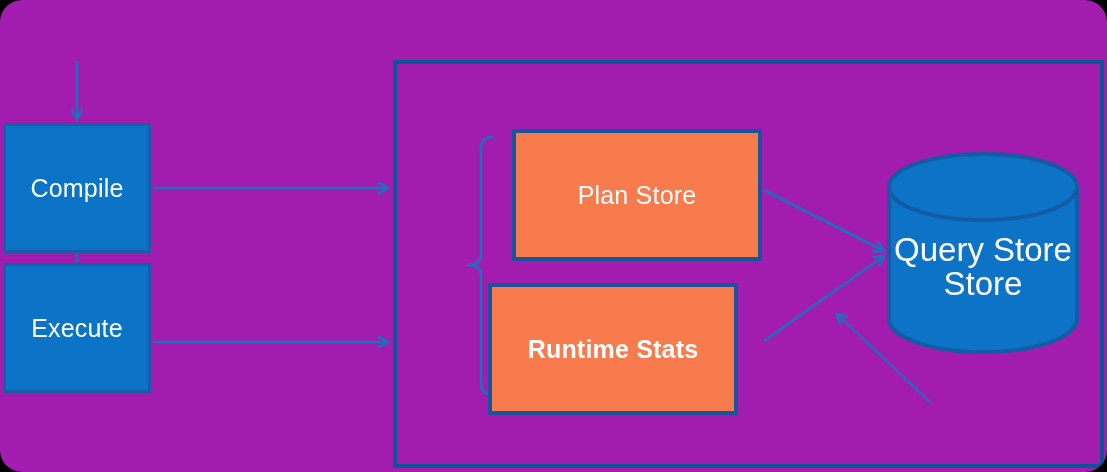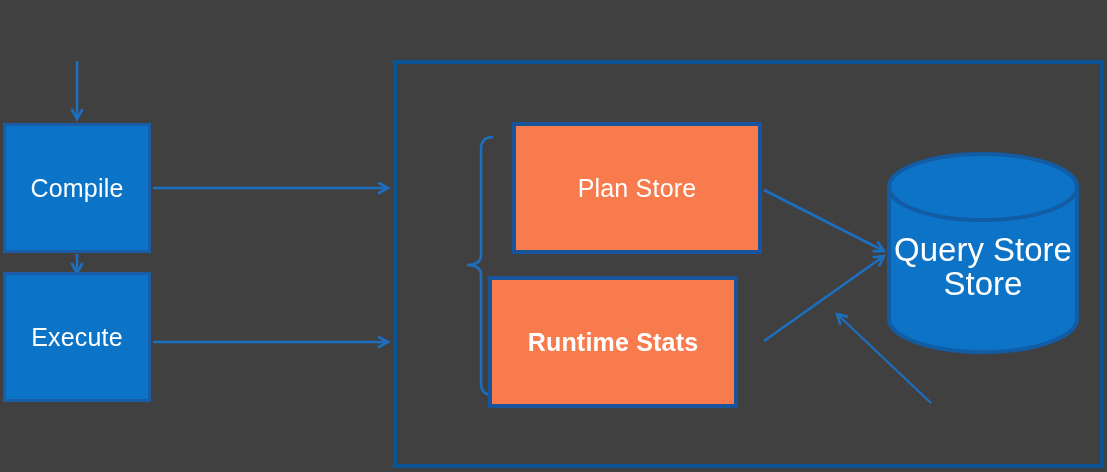--- a/index.html
+++ b/index.html
@@ -4,45 +4,47 @@
 <style>
   html, body {
     margin: 0;
     padding: 0;
     background: #000000;
   }
   .canvas {
     position: relative;
     width: 1107px;
     height: 472px;
-    background: #404040;
+    background: #a21caf;
     font-family: "Liberation Sans", "DejaVu Sans", sans-serif;
     overflow: hidden;
+    border-radius: 22px;
   }
   .node {
     position: absolute;
     box-sizing: border-box;
     display: flex;
     align-items: center;
     justify-content: center;
     color: #ffffff;
     font-size: 25px;
     font-weight: 400;
     letter-spacing: 0.2px;
   }
   .node-blue {
     background: #0b74c6;
     border: 3px solid #1a5ca8;
   }
   .node-orange {
     background: #f87b4e;
     border: 4px solid #17549c;
+    margin-top: 7px;
   }
   #node-compile  { left: 3px;   top: 123px; width: 148px; height: 130px; }
-  #node-execute  { left: 3px;   top: 272px; width: 148px; height: 130px; }
+  #node-execute  { left: 3px;   top: 263px; width: 148px; height: 130px; }
   #node-plan     { left: 512px; top: 122px; width: 250px; height: 132px; }
   #node-runtime  { left: 488px; top: 276px; width: 250px; height: 132px; font-weight: bold; }
   .container-box {
     position: absolute;
     left: 393px;
     top: 60px;
     width: 711px;
     height: 408px;
     box-sizing: border-box;
     border: 4px solid #0b5596;

